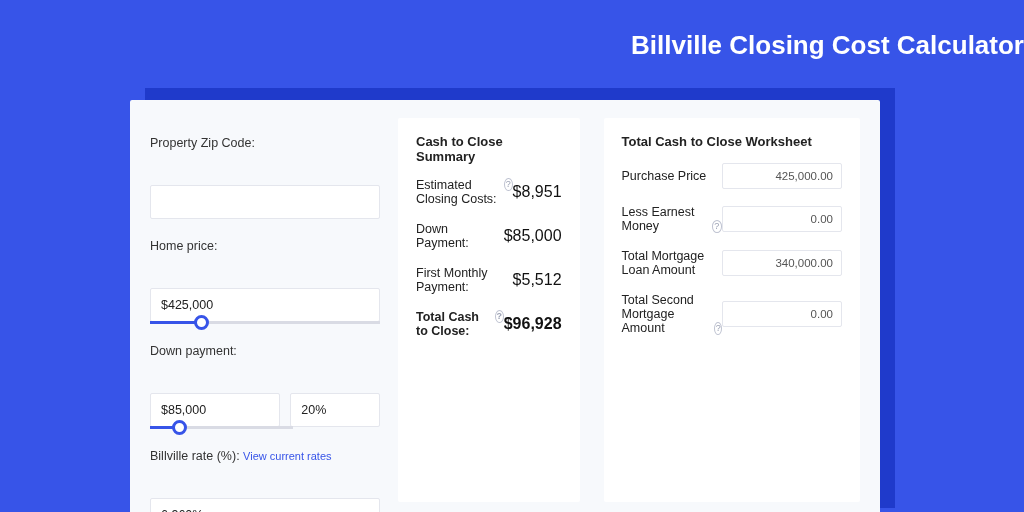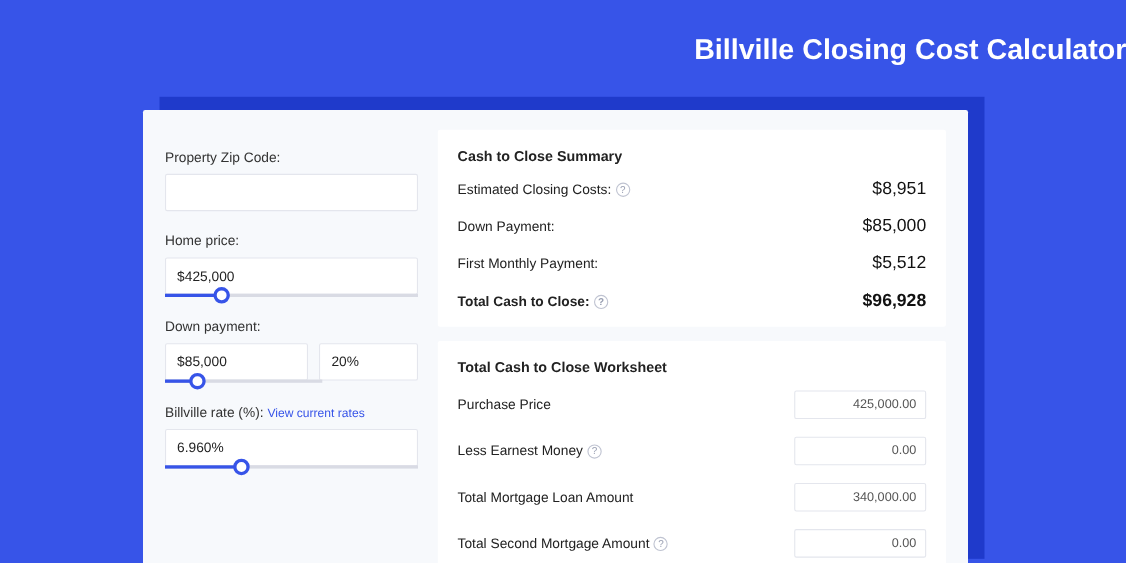--- a/index.html
+++ b/index.html
@@ -16,46 +16,47 @@
   .shadow-card {
     position: absolute; top: 88px; left: 145px; width: 750px; height: 420px;
     background: #1f3acb;
   }
   .main-card {
     position: absolute; top: 100px; left: 130px; width: 750px; height: 420px;
     background: #f7f9fc; border-radius: 2px; padding: 18px 20px;
     display: flex; gap: 18px;
   }
   .left-col { width: 230px; padding-top: 18px; }
-  .right-col { flex: 1; display: flex; flex-direction: column; gap: 13px; }
+  .right-col { flex: 1; display: flex; flex-direction: row; gap: 24px; }
   .field-label { font-size: 12.5px; color: #333; margin-bottom: 8px; display: block; }
   .field-group { margin-bottom: 20px; }
   .text-input {
     width: 100%; height: 34px; border: 1px solid #e4e6ed; background: #fff;
     border-radius: 2px; padding: 0 10px; font-size: 12.5px; color: #222;
     font-family: inherit;
+    margin-top: 27px;
   }
   .slider-track {
     height: 3px; background: #d9dbe4; position: relative; margin-top: -1px;
   }
   .slider-fill { position: absolute; left: 0; top: 0; height: 3px; background: #3754e8; }
   .slider-thumb {
     position: absolute; top: -6px; width: 15px; height: 15px; border-radius: 50%;
     background: #fff; border: 3px solid #3754e8; margin-left: -7px;
   }
   .dp-row { display: flex; gap: 10px; }
   .dp-row .text-input.amt { flex: 1.6; }
   .dp-row .text-input.pct { flex: 1; }
   .link { color: #3754e8; font-size: 11px; cursor: pointer; }
 
   .panel { background: #fff; border-radius: 2px; padding: 16px 18px 14px 18px; }
   .panel-title { font-weight: 700; font-size: 13px; margin-bottom: 14px; }
   .summary-row { display: flex; justify-content: space-between; align-items: center; margin-bottom: 16px; }
   .summary-row:last-child { margin-bottom: 0; }
-  .summary-label { font-size: 12.5px; color: #222; display: flex; align-items: flex-end; gap: 4px; }
+  .summary-label { font-size: 12.5px; color: #222; display: flex; align-items: flex-start; gap: 4px; }
   .summary-value { font-size: 16px; color: #111; }
   .summary-row.total .summary-label,
   .summary-row.total .summary-value { font-weight: 700; }
   .help-icon {
     width: 13px; height: 13px; border-radius: 50%;
     border: 1px solid #bfc3d1; color: #9aa0b3; font-size: 9px;
     display: inline-flex; align-items: center; justify-content: center;
     line-height: 1; cursor: help;
   }
   .ws-row { display: flex; justify-content: space-between; align-items: center; margin-bottom: 16px; }

